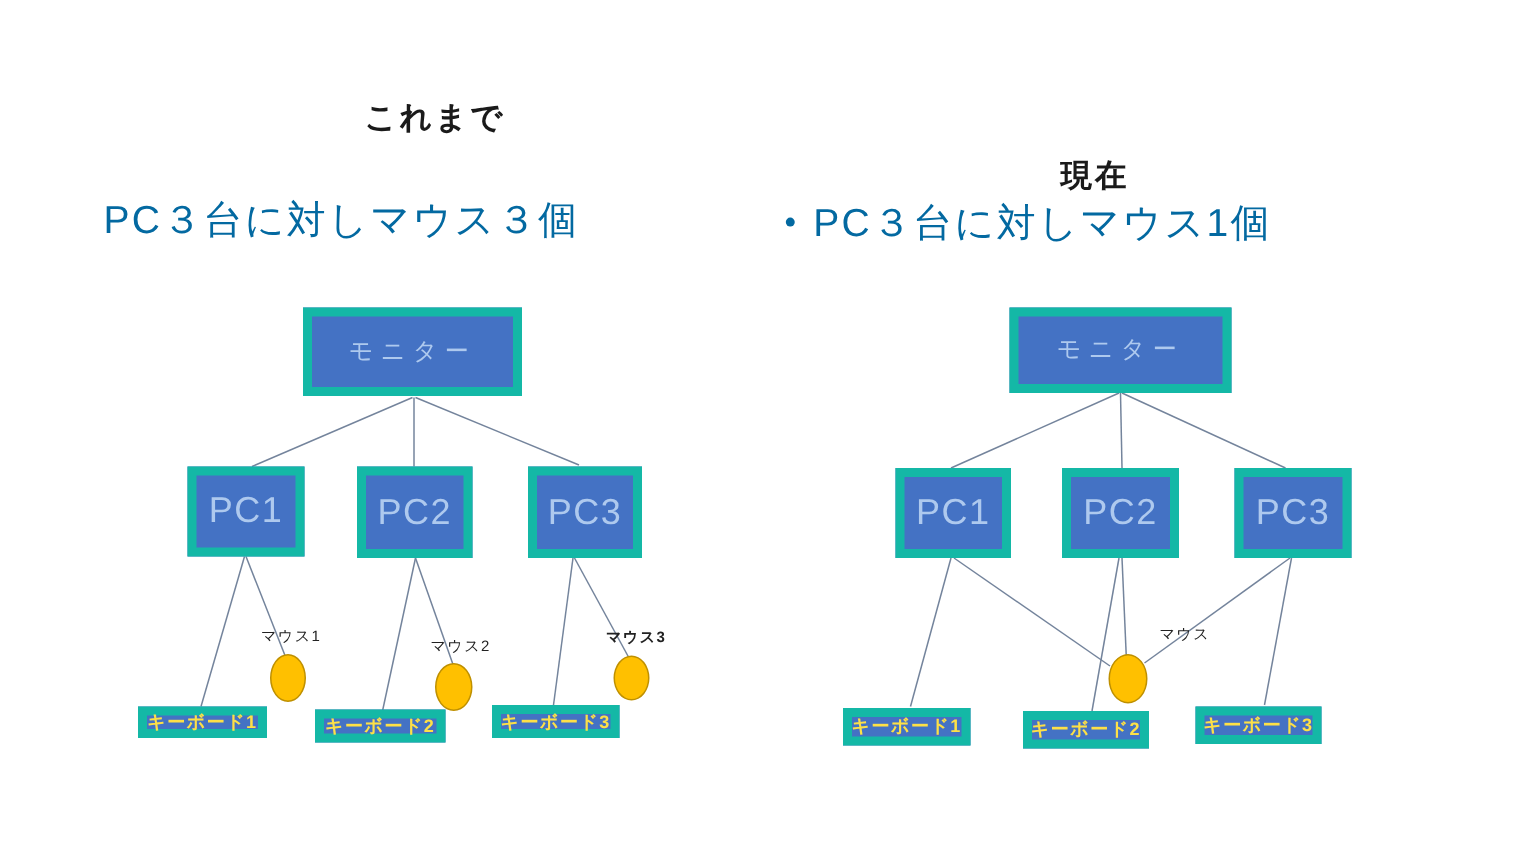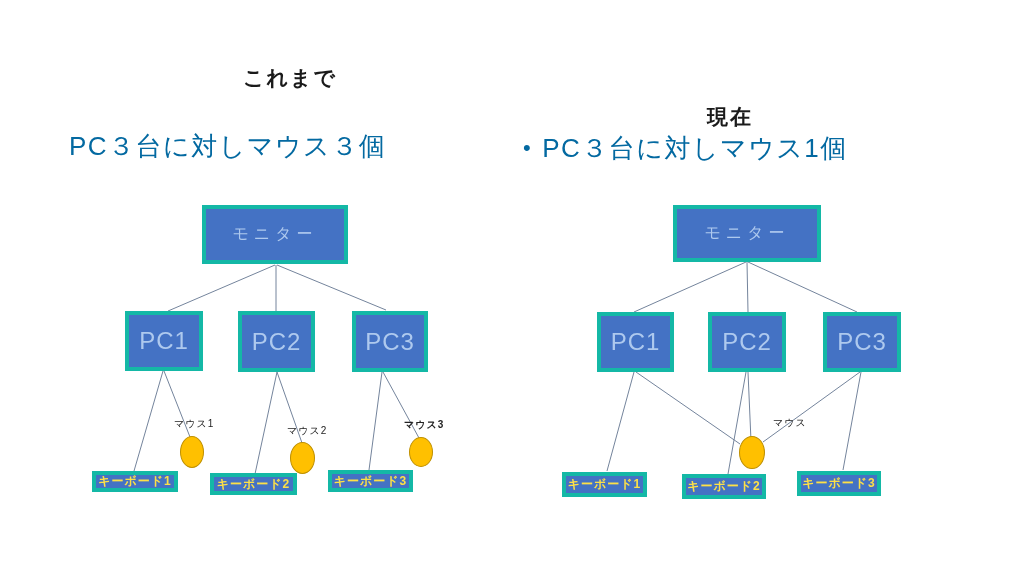--- a/index.html
+++ b/index.html
@@ -13,21 +13,21 @@
     font-size:21px;font-weight:bold;color:#1a1a1a;
     text-align:center;letter-spacing:2px;
   }
   .panel-desc{
     font-size:26px;color:#0369a1;letter-spacing:1.5px;white-space:nowrap;
   }
   .bullet{font-size:22px;margin-right:10px;vertical-align:2px;}
   .node{
     position:absolute;
     background:#4472c4;
-    border:4px solid #14b8a6;
+    border:6px solid #14b8a6;
     box-sizing:border-box;
     display:flex;align-items:center;justify-content:center;
     white-space:nowrap;
     text-align:center;
   }
   .node--monitor{
     font-size:16px;color:#aec9ee;letter-spacing:5px;
   }
   .node--pc{
     font-size:24px;color:#aec9ee;letter-spacing:1px;

